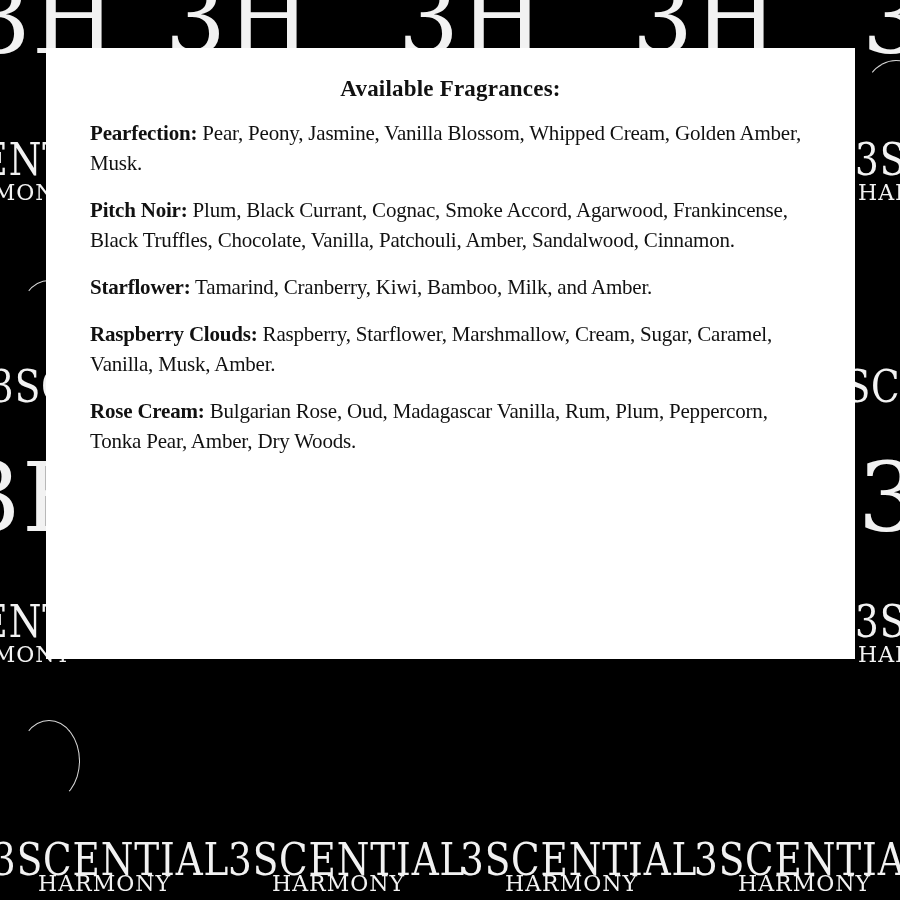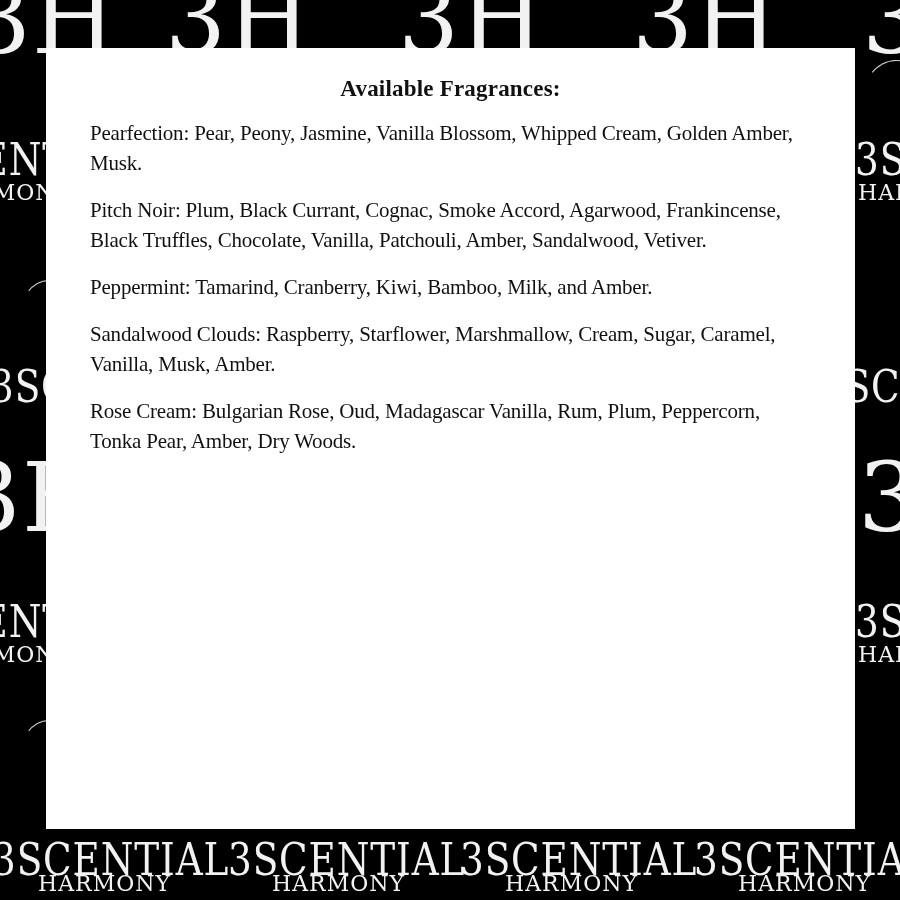--- a/index.html
+++ b/index.html
@@ -15,32 +15,32 @@
       letter-spacing: 1px; line-height: 1;
     }
     .wm.big { font-size: 44px; transform: scaleX(0.85); transform-origin: left top; }
     .wm.small { font-size: 22px; letter-spacing: 1px; }
     .wm.mono { font-size: 96px; font-weight: 300; }
     .swirl {
       position: absolute; border: 1.5px solid #d8d8d8; border-radius: 50%;
       border-left-color: transparent; border-bottom-color: transparent;
     }
     .panel {
-      position: absolute; left: 46px; top: 48px; width: 809px; height: 781px;
+      position: absolute; left: 46px; top: 48px; width: 809px; height: 611px;
       background: #fff; box-sizing: border-box; padding: 28px 44px 0 44px;
     }
     .title {
       text-align: center; font-weight: bold; font-size: 23px; color: #111;
       margin: 0 0 16px 0; letter-spacing: 0.2px;
     }
     .entry {
       font-size: 21px; line-height: 30px; color: #111; margin: 0 0 17px 0;
       letter-spacing: -0.2px;
     }
-    .entry .name { font-weight: normal; }
+    .entry .name { font-weight: bold; }
   </style>
 </head>
 <body>
 
 <div class="bg">
 
   <div class="wm mono" style="left:-30px; top:-28px;">3H</div>
   <div class="wm mono" style="left:165px; top:-28px;">3H</div>
   <div class="wm mono" style="left:398px; top:-28px;">3H</div>
   <div class="wm mono" style="left:632px; top:-28px;">3H</div>
@@ -71,17 +71,17 @@
   <div class="wm small" style="left:38px; top:873px;">HARMONY</div>
   <div class="wm small" style="left:272px; top:873px;">HARMONY</div>
   <div class="wm small" style="left:505px; top:873px;">HARMONY</div>
   <div class="wm small" style="left:738px; top:873px;">HARMONY</div>
 </div>
 
 <div class="panel">
   <h1 class="title">Available Fragrances:</h1>
 
   <p class="entry"><span class="name">Pearfection:</span> <span>Pear, Peony, Jasmine, Vanilla Blossom, Whipped Cream, Golden Amber, Musk.</span></p>
-  <p class="entry"><span class="name">Pitch Noir:</span> <span>Plum, Black Currant, Cognac, Smoke Accord, Agarwood, Frankincense, Black Truffles, Chocolate, Vanilla, Patchouli, Amber, Sandalwood, Vetiver.</span></p>
-  <p class="entry"><span class="name">Peppermint:</span> <span>Tamarind, Cranberry, Kiwi, Bamboo, Milk, and Amber.</span></p>
-  <p class="entry"><span class="name">Sandalwood Clouds:</span> <span>Raspberry, Starflower, Marshmallow, Cream, Sugar, Caramel, Vanilla, Musk, Amber.</span></p>
+  <p class="entry"><span class="name">Pitch Noir:</span> <span>Plum, Black Currant, Cognac, Smoke Accord, Agarwood, Frankincense, Black Truffles, Chocolate, Vanilla, Patchouli, Amber, Sandalwood, Cinnamon.</span></p>
+  <p class="entry"><span class="name">Starflower:</span> <span>Tamarind, Cranberry, Kiwi, Bamboo, Milk, and Amber.</span></p>
+  <p class="entry"><span class="name">Raspberry Clouds:</span> <span>Raspberry, Starflower, Marshmallow, Cream, Sugar, Caramel, Vanilla, Musk, Amber.</span></p>
   <p class="entry"><span class="name">Rose Cream:</span> <span>Bulgarian Rose, Oud, Madagascar Vanilla, Rum, Plum, Peppercorn, Tonka Pear, Amber, Dry Woods.</span></p>
 </div>
 
 </body></html>

